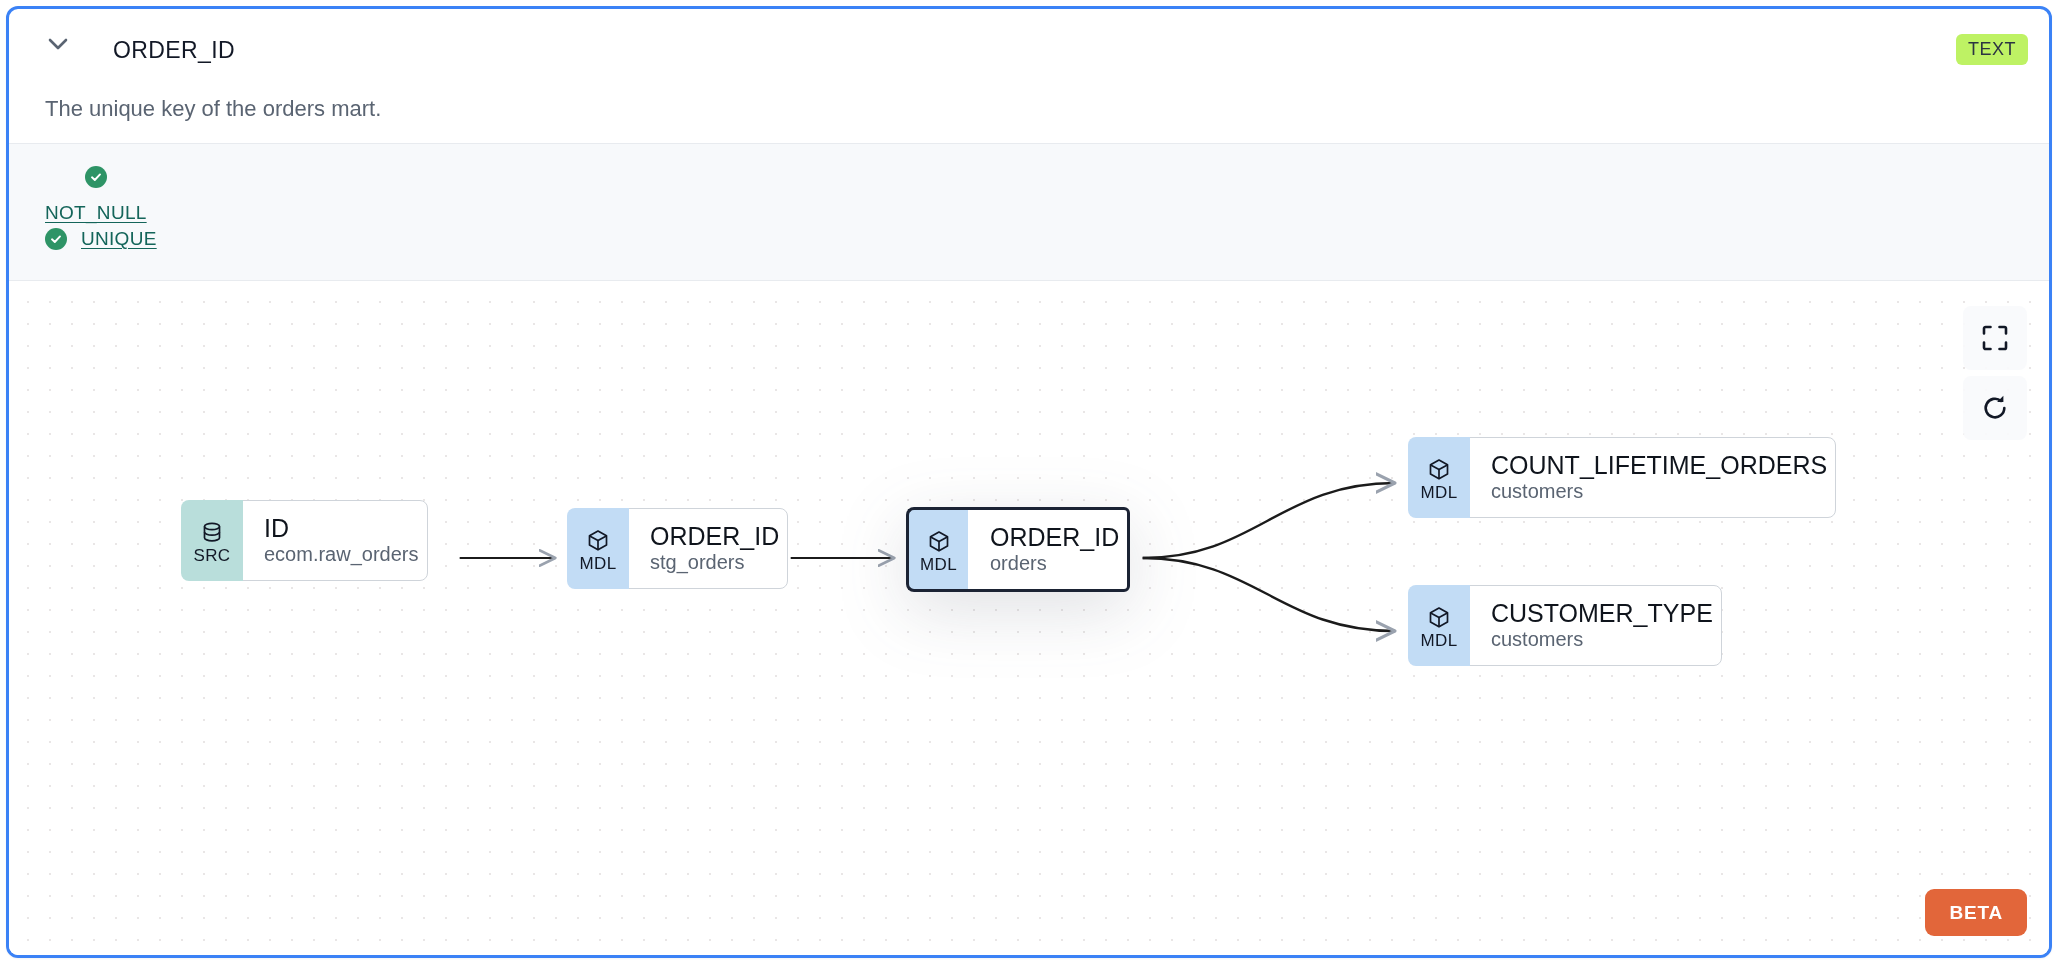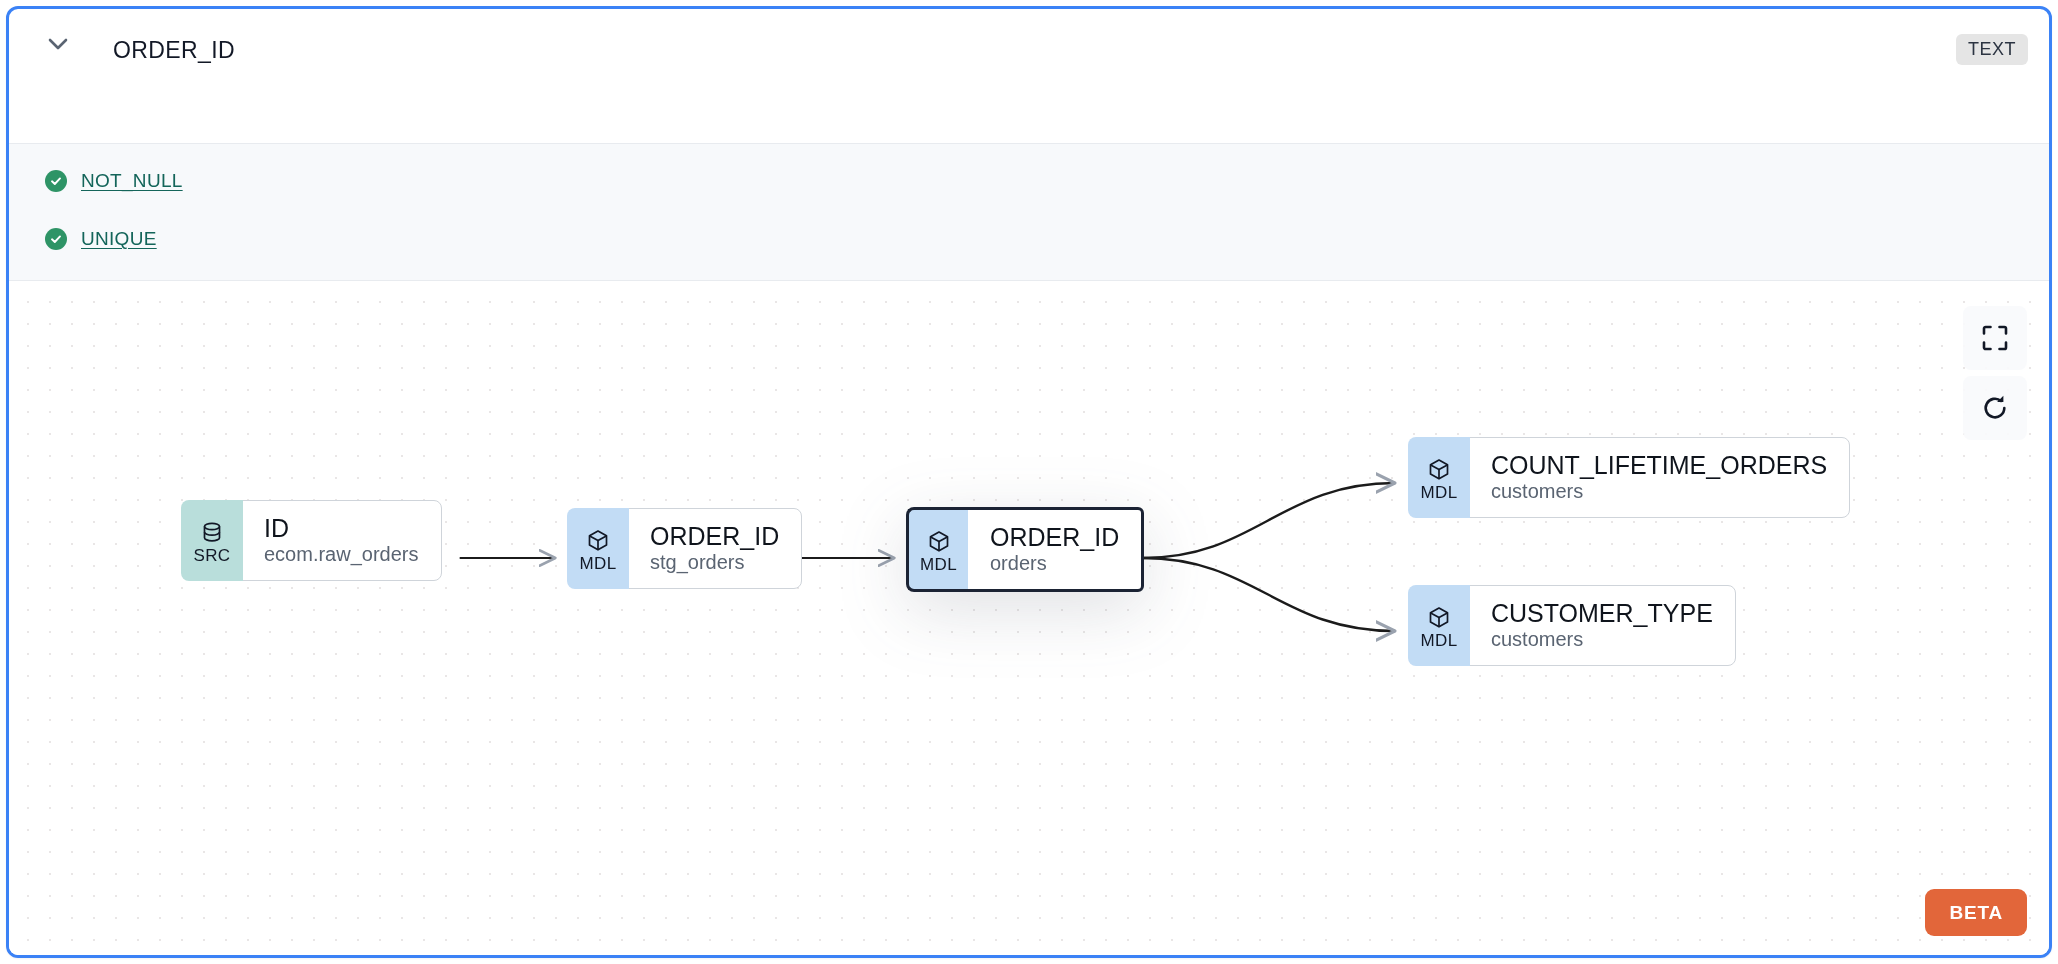--- a/index.html
+++ b/index.html
@@ -49,21 +49,21 @@
     letter-spacing: 0.4px;
     color: #121826;
     font-weight: 400;
     white-space: nowrap;
   }
 
   .type-badge {
     position: absolute;
     right: 21px;
     top: 25px;
-    background: #e5e5e5;
+    background: #bef264;
     color: #2c3442;
     font-size: 18px;
     letter-spacing: 0.5px;
     padding: 6px 12px 7px 12px;
     border-radius: 6px;
     line-height: 1;
   }
 
   
   .description {
@@ -88,21 +88,21 @@
   }
   .test-row {
     position: absolute;
     left: 36px;
     display: flex;
     align-items: center;
     gap: 14px;
     height: 30px;
     cursor: pointer;
   }
-  .test-row.r0 { top: 22px; }
+  .test-row.r0 { top: 22px; flex-direction: column; }
   .test-row.r1 { top: 80px; }
 
   .check-icon {
     width: 22px; height: 22px;
     border-radius: 50%;
     background: #2e9466;
     display: flex;
     align-items: center;
     justify-content: center;
     flex: 0 0 auto;
@@ -167,21 +167,21 @@
     letter-spacing: 0.3px;
     line-height: 1;
   }
   .node-badge svg { display: block; }
 
   .node-body {
     background: #ffffff;
     border: 1px solid #cfd4da;
     border-radius: 8px;
     margin-left: -8px;
-    padding: 13px 22px 14px 28px;
+    padding: 13px 8px 14px 28px;
     display: flex;
     flex-direction: column;
     justify-content: center;
     z-index: 1;
     min-width: 150px;
   }
   .node-name {
     font-size: 25px;
     color: #0f141c;
     line-height: 1.12;
@@ -262,20 +262,21 @@
   <div class="header">
     <div class="chevron-btn">
       <svg width="26" height="18" viewBox="0 0 26 18">
         <path d="M5 5 L13 13 L21 5" fill="none" stroke="#5a6472" stroke-width="2.6" stroke-linecap="round" stroke-linejoin="round"></path>
       </svg>
     </div>
     <div class="col-title">ORDER_ID</div>
     <div class="type-badge">TEXT</div>
   </div>
 
+  <div class="description">The unique key of the orders mart.</div>
 
   <div class="tests">
 
     <div class="test-row r0">
       <span class="check-icon">
         <svg width="14" height="14" viewBox="0 0 14 14">
           <path d="M3 7.3 L5.8 10 L11 4.4" fill="none" stroke="#ffffff" stroke-width="1.9" stroke-linecap="round" stroke-linejoin="round"></path>
         </svg>
       </span>
       <span class="test-label">NOT_NULL</span>

